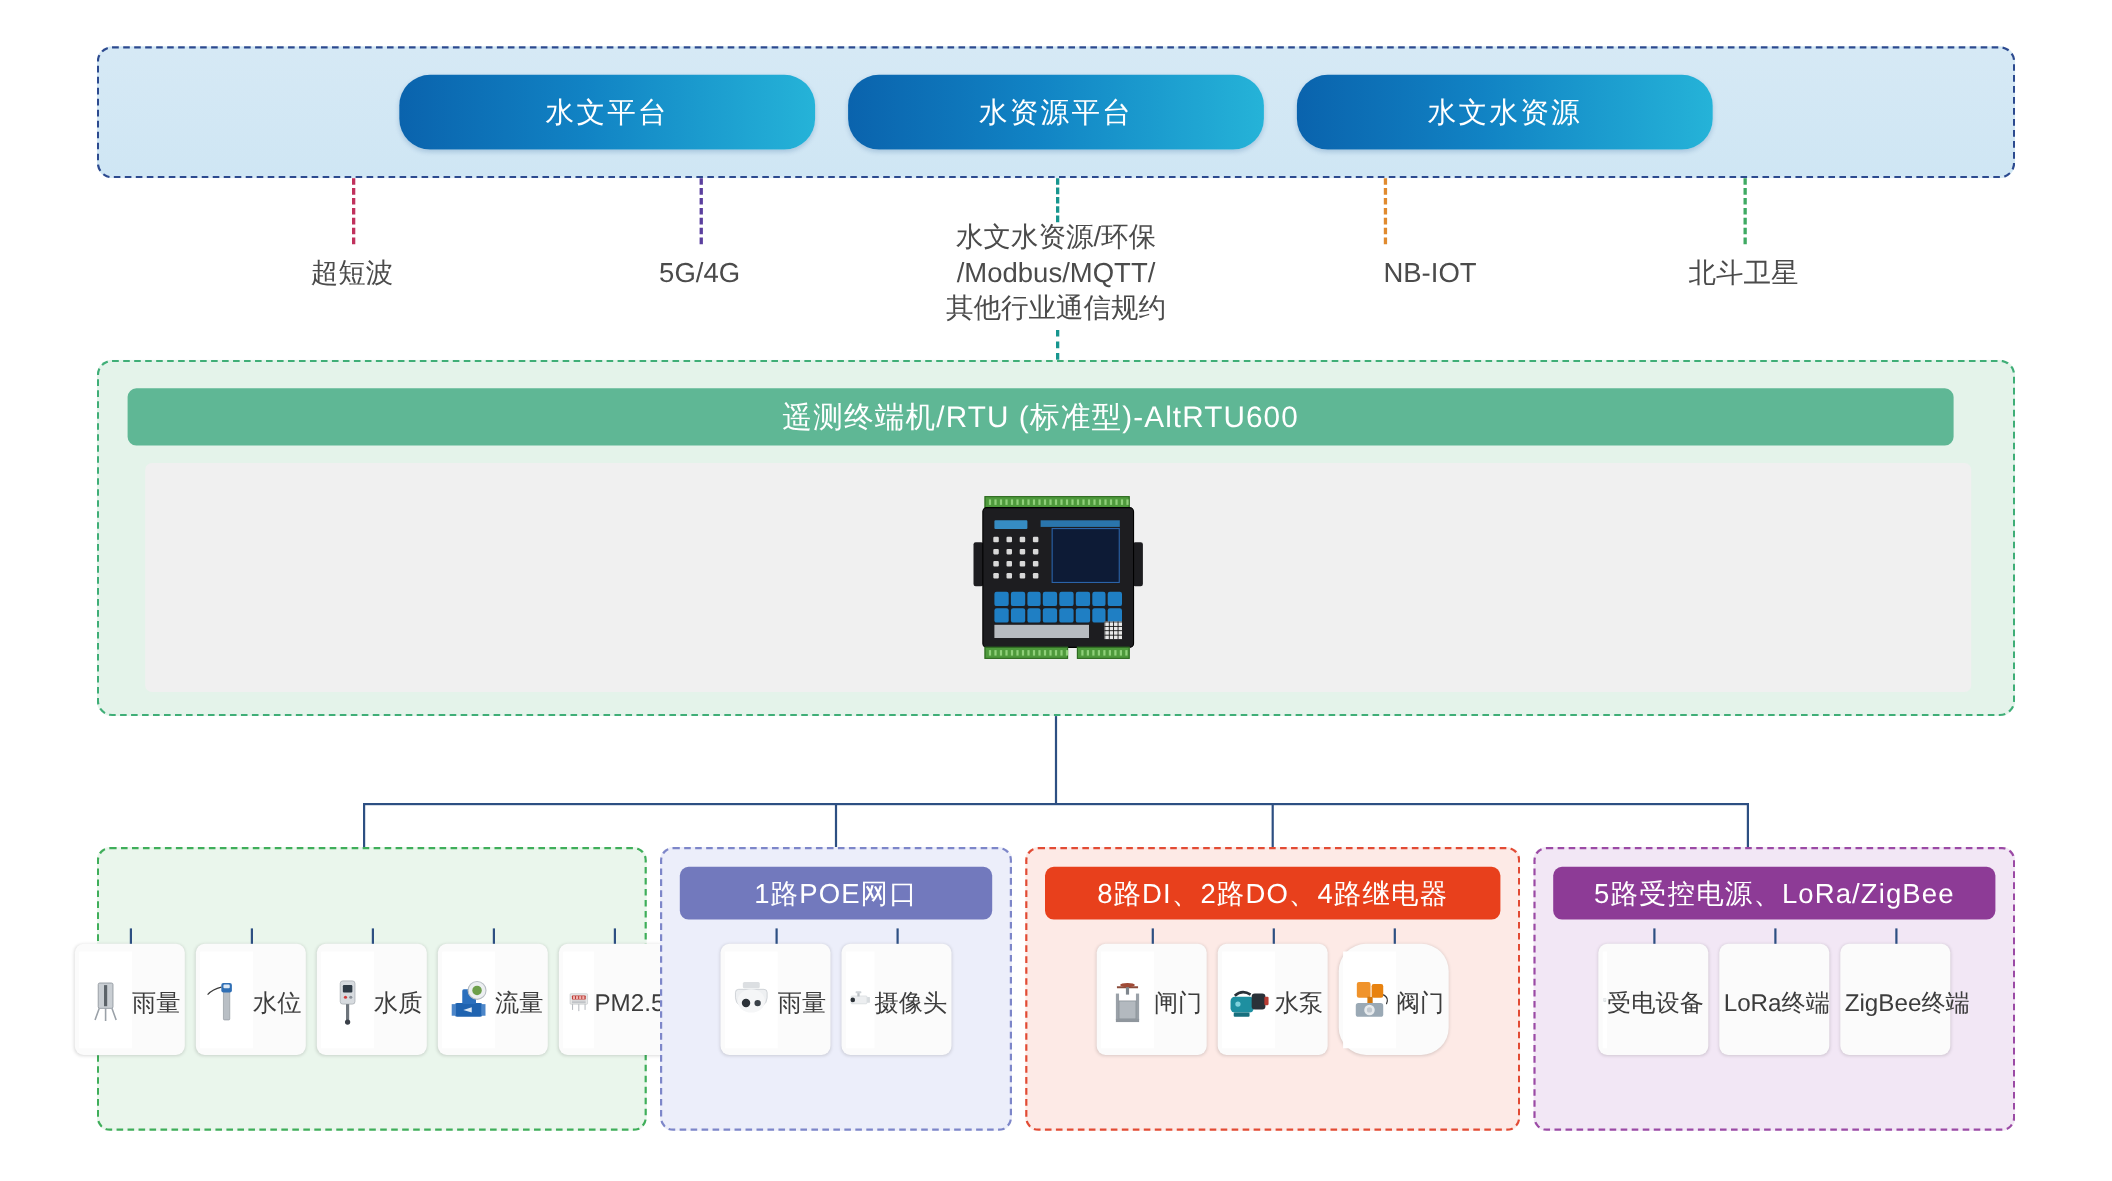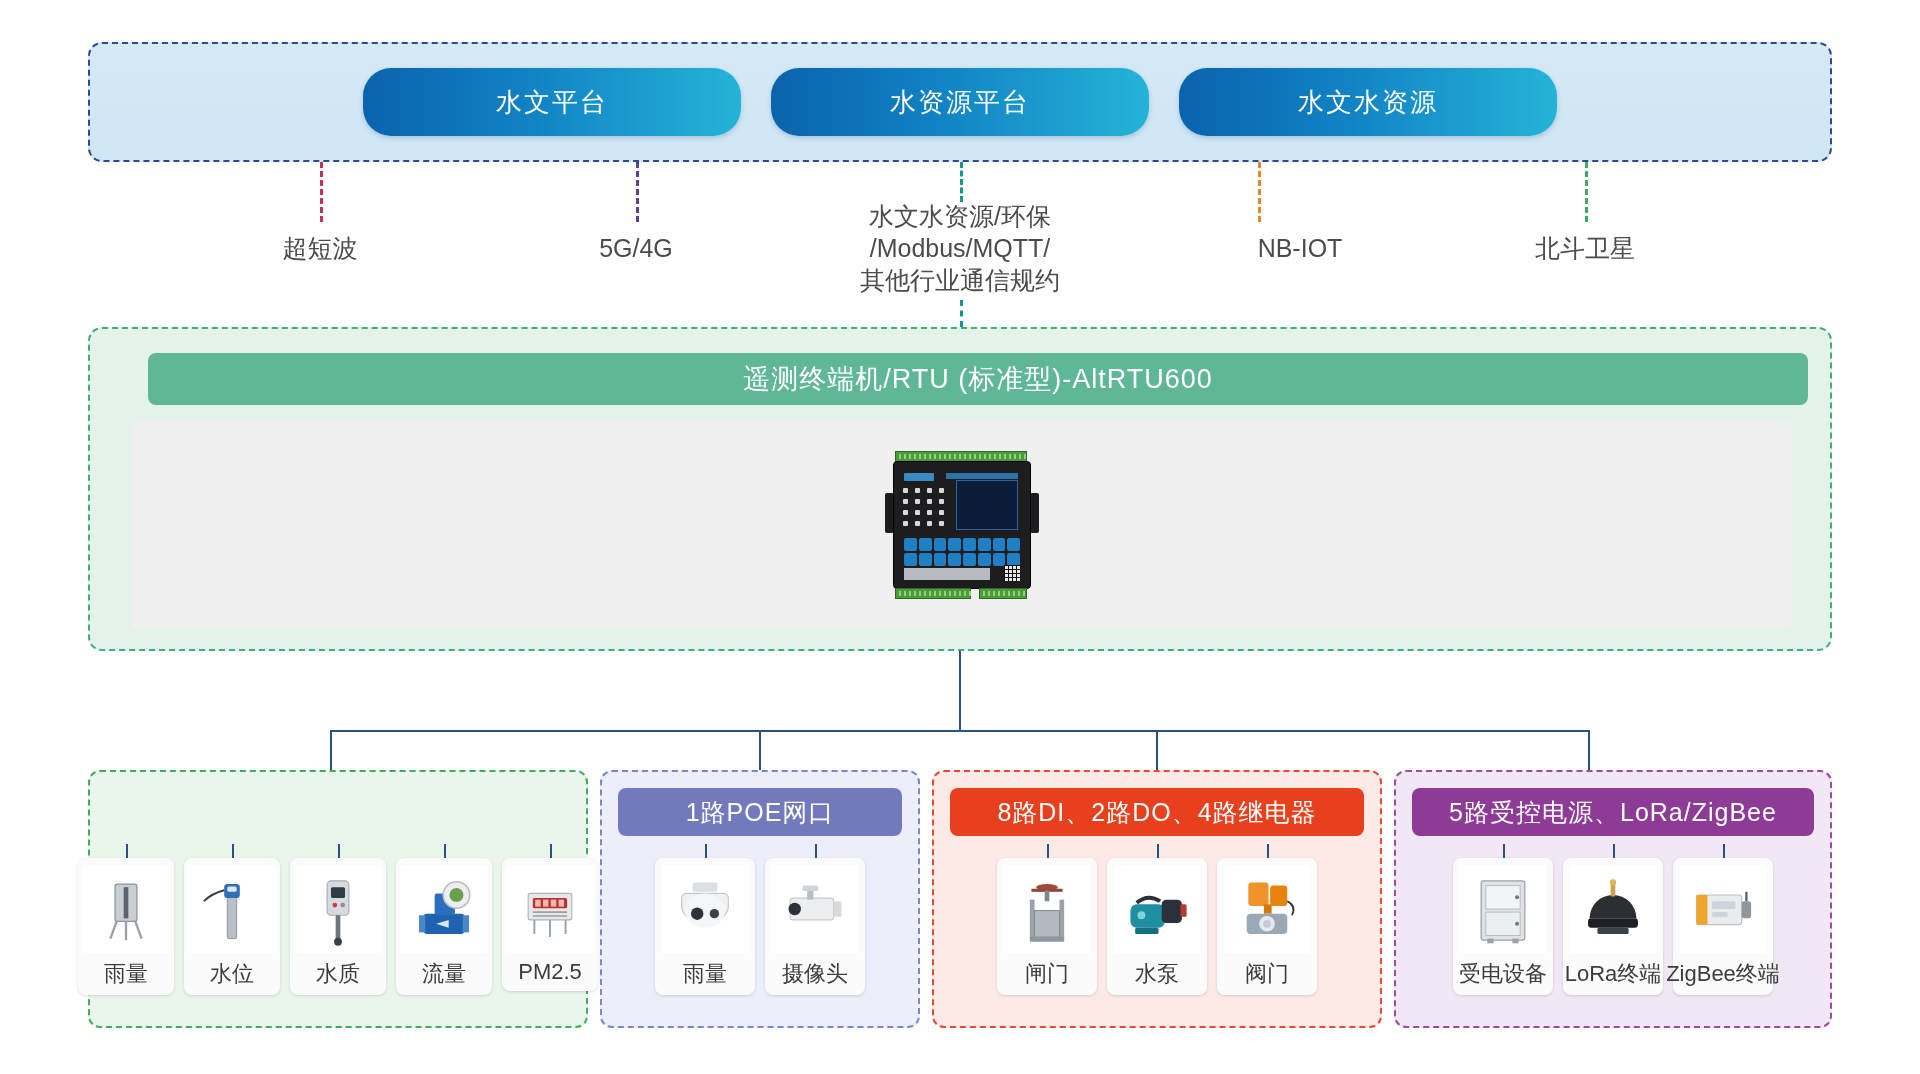--- a/index.html
+++ b/index.html
@@ -46,21 +46,21 @@
 
   
   .rtu-panel {
     position: absolute; left: 88px; top: 327px;
     width: 1744px; height: 324px;
     background: #e4f3ea;
     border: 2px dashed #3fae77;
     border-radius: 14px;
   }
   .rtu-header {
-    position: absolute; left: 58px; top: 24px;
+    position: absolute; left: 26px; top: 24px;
     width: 1660px; height: 52px;
     border-radius: 8px;
     background: #5fb795;
     color: #ffffff;
     font-size: 27px; letter-spacing: 1px;
     display: flex; align-items: center; justify-content: center;
   }
   .rtu-stage {
     position: absolute; left: 42px; top: 92px;
     width: 1660px; height: 208px;
@@ -112,21 +112,21 @@
     font-size: 25px; letter-spacing: 1px;
     display: flex; align-items: center; justify-content: center;
   }
   .group-body {
     position: absolute; left: 14px; right: 14px; top: 86px; bottom: 20px;
     display: flex; align-items: flex-start; justify-content: center; gap: 10px;
   }
   .dev-card {
     width: 100px; background: #fbfbfb; border-radius: 8px;
     box-shadow: 0 1px 3px rgba(0,0,0,.14);
-    display: flex; flex-direction: column; align-items: center;
+    display: flex; flex-direction: row; align-items: center;
     padding: 7px 4px 6px;
   }
   .dev-thumb {
     width: 88px; height: 88px; background: #ffffff;
     display: flex; align-items: center; justify-content: center;
     overflow: hidden;
   }
   .dev-thumb svg { width: 78px; height: 78px; }
   .dev-name { font-size: 22px; color: #3c3c3c; padding-top: 6px; white-space: nowrap; }
   .dev-stub { position: absolute; top: 0; width: 2px; height: 14px; background: #2d4f82; }
@@ -407,21 +407,21 @@
                 <rect x="16" y="44" width="44" height="30" rx="8" fill="#1e8fa0"></rect>
                 <rect x="56" y="38" width="26" height="30" rx="6" fill="#2a3138"></rect>
                 <rect x="80" y="44" width="8" height="16" rx="2" fill="#b83b33"></rect>
                 <path d="M24 42 q14 -12 30 -2" stroke="#2a3138" stroke-width="5" fill="none"></path>
                 <rect x="22" y="74" width="30" height="8" rx="2" fill="#176f7d"></rect>
                 <circle cx="30" cy="58" r="5" fill="#7fd2dd"></circle>
               </svg>
             </div>
             <div class="dev-name">水泵</div>
           </div>
-          <div class="dev-card" style="position: relative;">
+          <div class="dev-card" style="position: relative; border-radius: 25px;">
             <div class="dev-stub" style="left: 50%; top: -14px;"></div>
             <div class="dev-thumb">
               <svg viewBox="0 0 100 100">
                 <rect x="26" y="16" width="26" height="30" rx="4" fill="#f0932b"></rect>
                 <rect x="54" y="20" width="22" height="26" rx="4" fill="#e8820f"></rect>
                 <rect x="46" y="44" width="10" height="12" fill="#d4780c"></rect>
                 <rect x="24" y="56" width="52" height="26" rx="5" fill="#9aa9b5"></rect>
                 <circle cx="50" cy="69" r="10" fill="#e6eaed"></circle>
                 <circle cx="50" cy="69" r="5" fill="#c3cad1"></circle>
                 <path d="M76 40 q12 6 6 18" stroke="#333" stroke-width="2.2" fill="none"></path>

